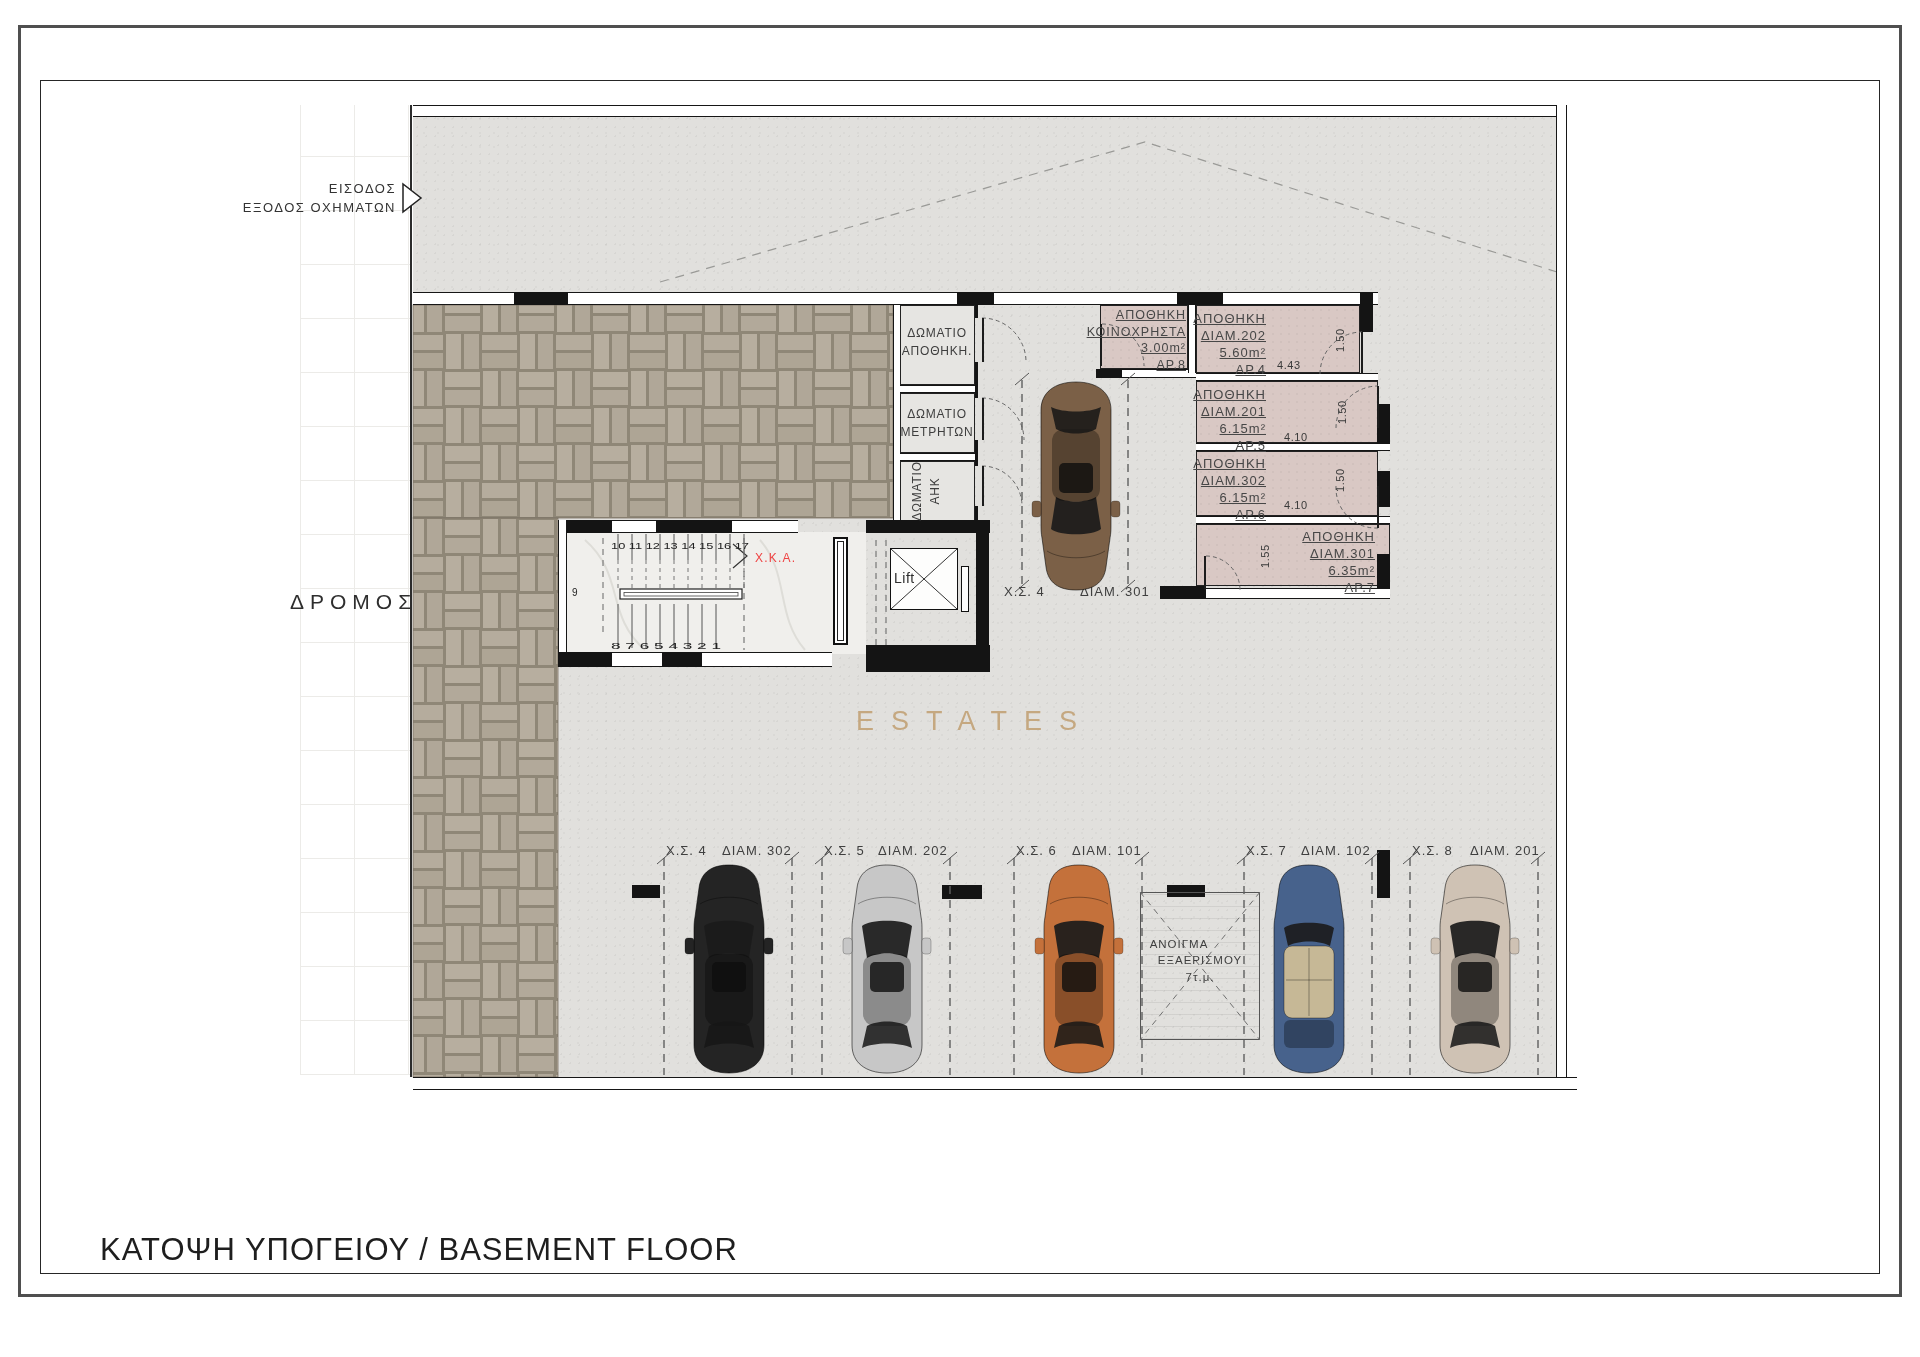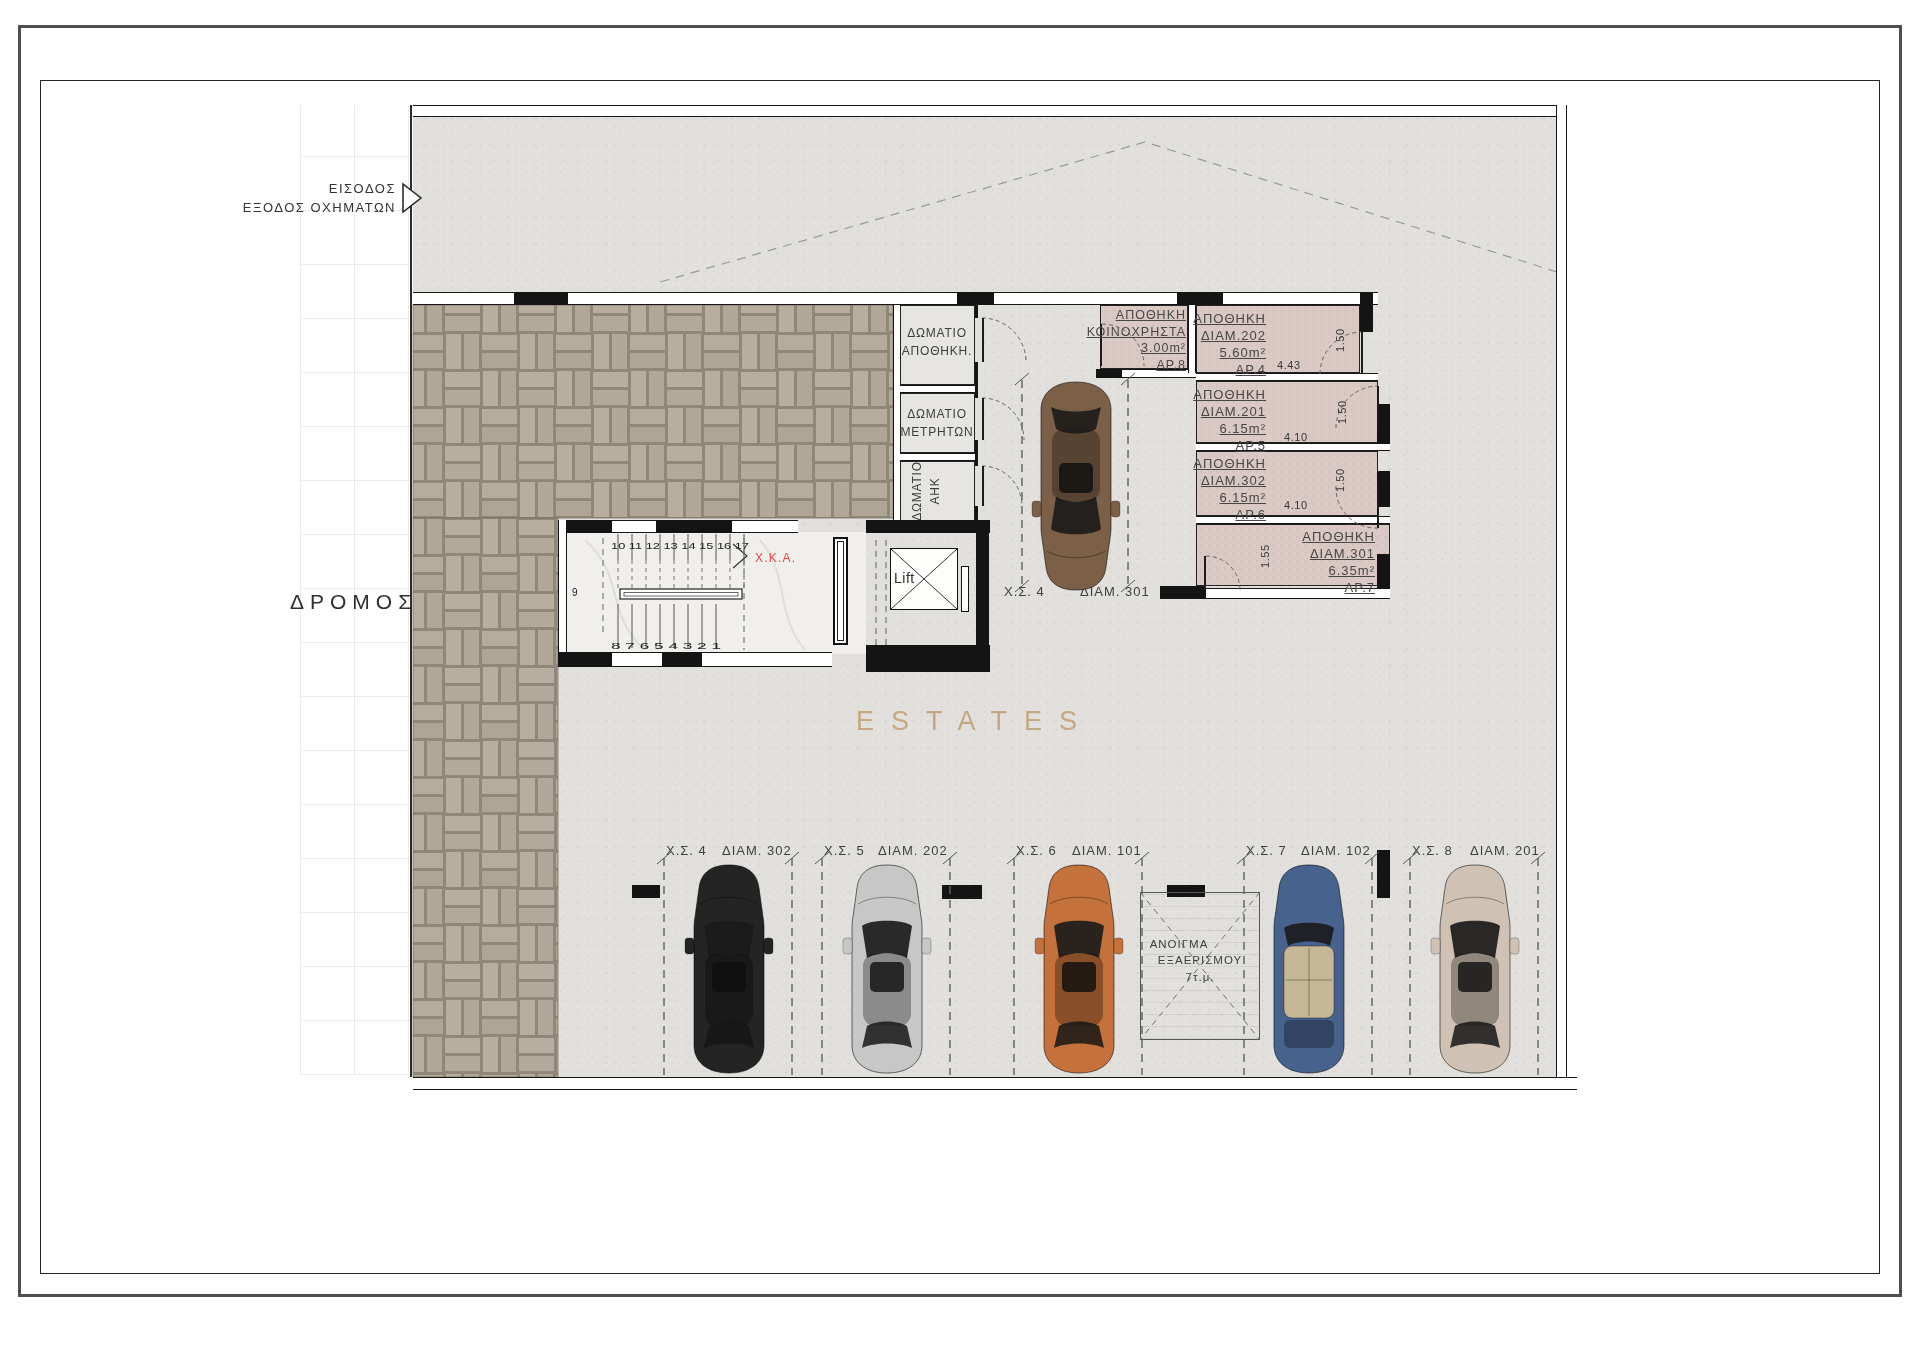--- a/index.html
+++ b/index.html
@@ -303,13 +303,14 @@
     </svg>
   <svg class="car" style="left:1264px;top:862px" width="90" height="215" viewBox="0 0 90 215">
     <use href="#car-open" style="fill: rgb(71, 98, 140);"></use>
     </svg>
   <svg class="car" style="left:1430px;top:862px" width="90" height="215" viewBox="0 0 90 215">
     <use href="#car-sedan" style="fill: rgb(207, 194, 180);"></use>
     </svg>
 
   <div class="wm-sub">ESTATES</div>
 
+  <div class="lbl title" style="left:100px;top:1232px">ΚΑΤΟΨΗ ΥΠΟΓΕΙΟΥ  / BASEMENT FLOOR</div>
 </div>
 
 </body></html>

